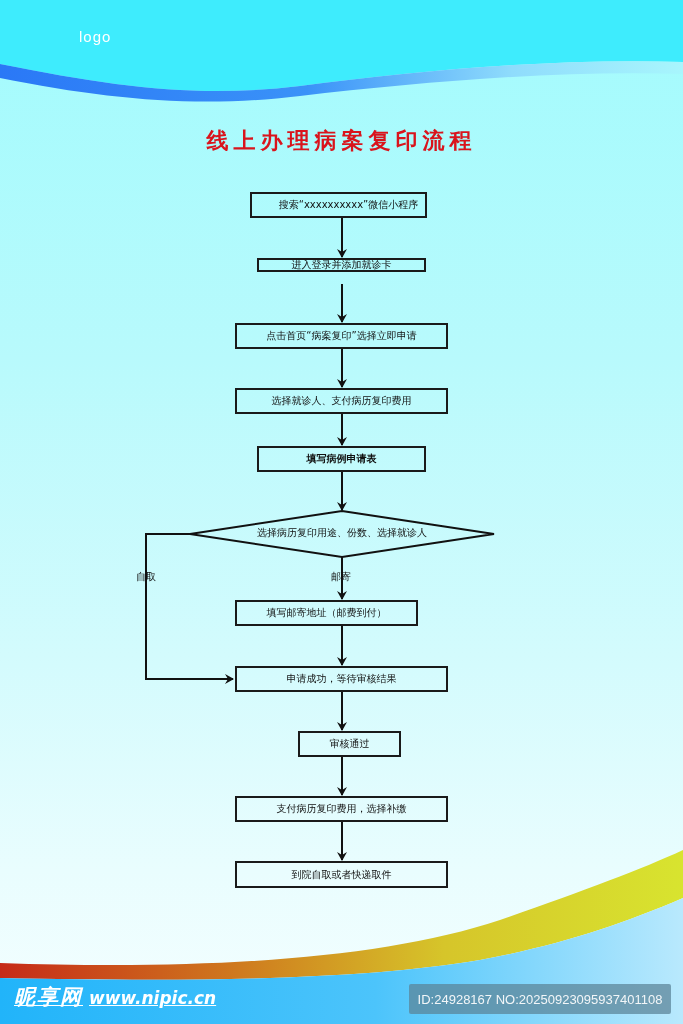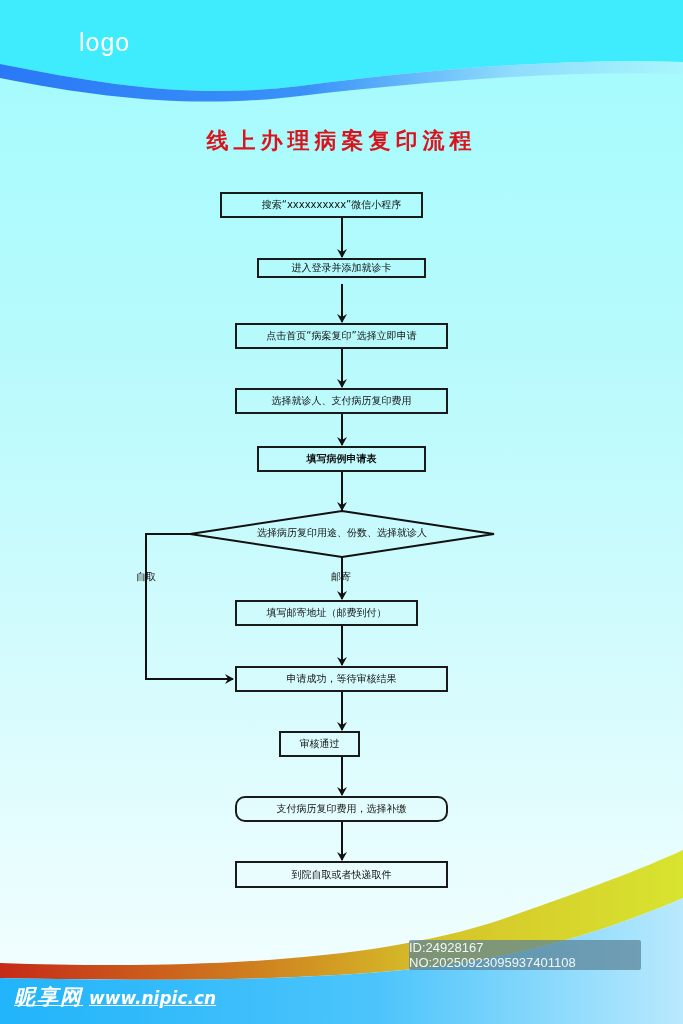--- a/index.html
+++ b/index.html
@@ -4,21 +4,21 @@
   <style>
     html, body { margin: 0; padding: 0; }
     body {
       width: 683px; height: 1024px; position: relative; overflow: hidden;
       font-family: "DejaVu Sans", "Liberation Sans", sans-serif;
       background: linear-gradient(180deg, #a2fbfd 0%, #b8fafc 35%, #d4fbfd 65%, #e9fdfe 85%, #f4feff 100%);
     }
     .bg-svg { position: absolute; left: 0; top: 0; width: 683px; height: 1024px; }
     .logo {
       position: absolute; left: 79px; top: 28px; color: #ffffff;
-      font-family: "Liberation Sans", sans-serif; font-size: 25px; letter-spacing: 1px;
+      font-family: "Liberation Sans", sans-serif; font-size: 15px; letter-spacing: 1px;
     }
     .title {
       position: absolute; left: 0; width: 683px; top: 126px; text-align: center;
       color: #d9141c; font-size: 22px; font-weight: bold; letter-spacing: 5px;
       font-family: "DejaVu Sans", sans-serif;
     }
     .flow-svg { position: absolute; left: 0; top: 0; width: 683px; height: 1024px; }
     .box {
       position: absolute; box-sizing: border-box; border: 2px solid #1a1a1a;
       display: flex; align-items: center; justify-content: center;
@@ -30,21 +30,21 @@
     }
     .branch-label { position: absolute; font-size: 10px; color: #111; }
     .footer-brand {
       position: absolute; left: 14px; top: 983px; color: #fff; font-style: italic; font-weight: bold;
       font-family: "DejaVu Sans", sans-serif;
       text-decoration: underline;
     }
     .footer-brand .cn { font-size: 21px; letter-spacing: 2px; }
     .footer-brand .url { font-size: 17px; margin-left: 6px; }
     .footer-id {
-      position: absolute; left: 409px; top: 940px; width: 232px; height: 30px;
+      position: absolute; left: 409px; top: 984px; width: 262px; height: 30px;
       background: rgba(90,130,150,0.72); border-radius: 2px; color: #f2f6f8;
       font-size: 13px; display: flex; align-items: center; justify-content: center;
       font-family: "Liberation Sans", sans-serif;
     }
   </style>
 </head>
 <body>
 
 <svg class="bg-svg" viewBox="0 0 683 1024" preserveAspectRatio="none">
   <defs>
@@ -94,24 +94,24 @@
     <polygon points="342,511 494,534 342,557 190,534" stroke-width="2"></polygon>
     <line x1="342" y1="557" x2="342" y2="599" marker-end="url(#arrow)"></line>
     <polyline points="190,534 146,534 146,679 233,679" marker-end="url(#arrow)"></polyline>
     <line x1="342" y1="626" x2="342" y2="665" marker-end="url(#arrow)"></line>
     <line x1="342" y1="692" x2="342" y2="730" marker-end="url(#arrow)"></line>
     <line x1="342" y1="757" x2="342" y2="795" marker-end="url(#arrow)"></line>
     <line x1="342" y1="822" x2="342" y2="860" marker-end="url(#arrow)"></line>
   </g>
 </svg>
 
-<div class="box" style="left:220px;top:192px;width:203px;height:26px;padding-left:20px;">
+<div class="box" style="left:250px;top:192px;width:177px;height:26px;padding-left:20px;">
   <span>搜索“xxxxxxxxxx”微信小程序</span>
 </div>
-<div class="box" style="left:257px;top:258px;width:169px;height:20px;">
+<div class="box" style="left:257px;top:258px;width:169px;height:14px;">
   <span>进入登录并添加就诊卡</span>
 </div>
 <div class="box" style="left:235px;top:323px;width:213px;height:26px;">
   <span>点击首页“病案复印”选择立即申请</span>
 </div>
 <div class="box" style="left:235px;top:388px;width:213px;height:26px;">
   <span>选择就诊人、支付病历复印费用</span>
 </div>
 <div class="box" style="left:257px;top:446px;width:169px;height:26px;font-weight:bold;">
   <span>填写病例申请表</span>
@@ -120,24 +120,24 @@
 <div class="diamond-label">选择病历复印用途、份数、选择就诊人</div>
 <div class="branch-label" style="left:136px;top:570px;">自取</div>
 <div class="branch-label" style="left:331px;top:570px;">邮寄</div>
 
 <div class="box" style="left:235px;top:600px;width:183px;height:26px;">
   <span>填写邮寄地址（邮费到付）</span>
 </div>
 <div class="box" style="left:235px;top:666px;width:213px;height:26px;">
   <span>申请成功，等待审核结果</span>
 </div>
-<div class="box" style="left:279px;top:731px;width:81px;height:26px;">
+<div class="box" style="left:298px;top:731px;width:103px;height:26px;">
   <span>审核通过</span>
 </div>
-<div class="box" style="left:235px;top:796px;width:213px;height:26px;border-radius:10px;">
+<div class="box" style="left:235px;top:796px;width:213px;height:26px;">
   <span>支付病历复印费用，选择补缴</span>
 </div>
 <div class="box" style="left:235px;top:861px;width:213px;height:27px;">
   <span>到院自取或者快递取件</span>
 </div>
 
 <div class="footer-brand">
   <span class="cn">昵享网</span><span class="url">www.nipic.cn</span>
 </div>
 <div class="footer-id">

